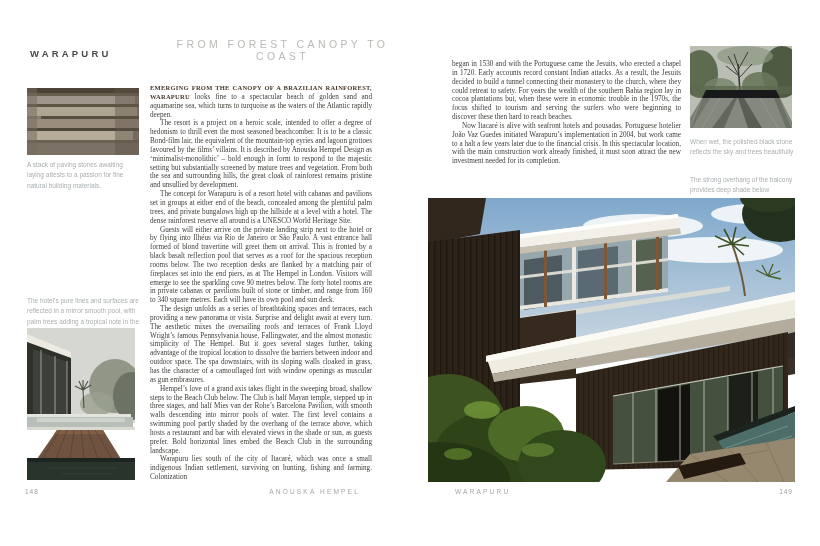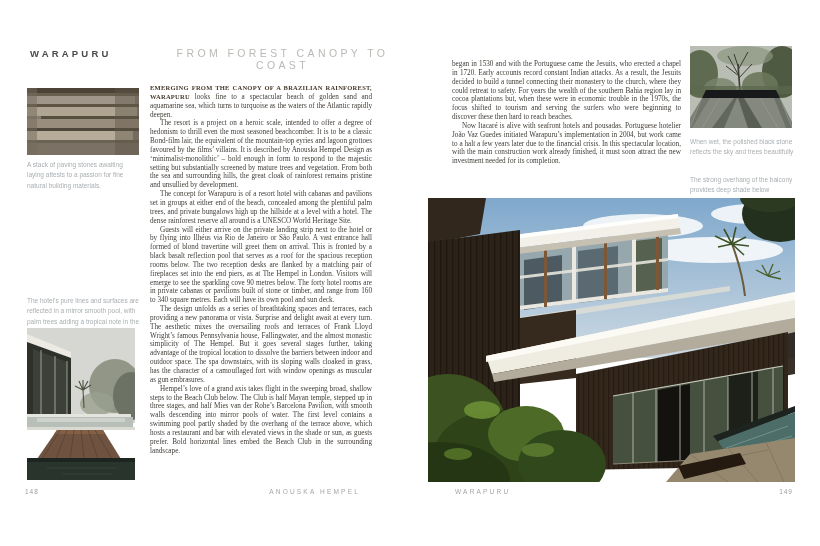--- a/index.html
+++ b/index.html
@@ -6,21 +6,21 @@
   .spread{
     position:relative;width:820px;height:546px;background:#ffffff;
     font-family:"Liberation Sans",sans-serif;overflow:hidden;
   }
   
   .page-title{
     position:absolute;left:30px;top:48px;
     font-size:9.5px;font-weight:bold;letter-spacing:3.2px;color:#4a4a48;
   }
   .chapter-title{
-    position:absolute;left:160px;top:47px;width:245px;text-align:center;
+    position:absolute;left:160px;top:38px;width:245px;text-align:center;
     font-size:10.5px;font-weight:normal;letter-spacing:3.4px;color:#b9b9b5;
   }
   
   .photo{position:absolute;margin:0;padding:0;overflow:hidden;}
   .photo svg{display:block;width:100%;height:100%;}
   .photo-stones{left:27px;top:88px;width:112px;height:67px;}
   .photo-pool{left:27px;top:328px;width:108px;height:152px;}
   .photo-blackstone{left:690px;top:46px;width:102px;height:82px;}
   .photo-building{left:428px;top:198px;width:367px;height:284px;}
   
@@ -118,20 +118,21 @@
       </svg>
     </figure>
 
     <div class="body-column left-col">
       <p><span class="lead-in">EMERGING FROM THE CANOPY OF A BRAZILIAN RAINFOREST, WARAPURU</span> <span>looks fine to a spectacular beach of golden sand and aquamarine sea, which turns to turquoise as the waters of the Atlantic rapidly deepen.</span></p>
       <p class="ind">The resort is a project on a heroic scale, intended to offer a degree of hedonism to thrill even the most seasoned beachcomber. It is to be a classic Bond-film lair, the equivalent of the mountain-top eyries and lagoon grottoes favoured by the films’ villains. It is described by Anouska Hempel Design as ‘minimalist-monolithic’ – bold enough in form to respond to the majestic setting but substantially screened by mature trees and vegetation. From both the sea and surrounding hills, the great cloak of rainforest remains pristine and unsullied by development.</p>
       <p class="ind">The concept for Warapuru is of a resort hotel with cabanas and pavilions set in groups at either end of the beach, concealed among the plentiful palm trees, and private bungalows high up the hillside at a level with a hotel. The dense rainforest reserve all around is a UNESCO World Heritage Site.</p>
       <p class="ind">Guests will either arrive on the private landing strip next to the hotel or by flying into Ilhéus via Rio de Janeiro or São Paulo. A vast entrance hall formed of blond travertine will greet them on arrival. This is fronted by a black basalt reflection pool that serves as a roof for the spacious reception rooms below. The two reception desks are flanked by a matching pair of fireplaces set into the end piers, as at The Hempel in London. Visitors will emerge to see the sparkling cove 90 metres below. The forty hotel rooms are in private cabanas or pavilions built of stone or timber, and range from 160 to 340 square metres. Each will have its own pool and sun deck.</p>
       <p class="ind">The design unfolds as a series of breathtaking spaces and terraces, each providing a new panorama or vista. Surprise and delight await at every turn. The aesthetic mixes the oversailing roofs and terraces of Frank Lloyd Wright’s famous Pennsylvania house, Fallingwater, and the almost monastic simplicity of The Hempel. But it goes several stages further, taking advantage of the tropical location to dissolve the barriers between indoor and outdoor space. The spa downstairs, with its sloping walls cloaked in grass, has the character of a camouflaged fort with window openings as muscular as gun embrasures.</p>
       <p class="ind">Hempel’s love of a grand axis takes flight in the sweeping broad, shallow steps to the Beach Club below. The Club is half Mayan temple, stepped up in three stages, and half Mies van der Rohe’s Barcelona Pavilion, with smooth walls descending into mirror pools of water. The first level contains a swimming pool partly shaded by the overhang of the terrace above, which hosts a restaurant and bar with elevated views in the shade or sun, as guests prefer. Bold horizontal lines embed the Beach Club in the surrounding landscape.</p>
+      <p class="ind">Warapuru lies south of the city of Itacaré, which was once a small indigenous Indian settlement, surviving on hunting, fishing and farming. Colonization</p>
     </div>
 
     <div class="folio folio-left">148</div>
     <div class="running running-left">ANOUSKA HEMPEL</div>
   </section>
 
   <section>
 
     <div class="body-column right-col">
       <p>began in 1530 and with the Portuguese came the Jesuits, who erected a chapel in 1720. Early accounts record constant Indian attacks. As a result, the Jesuits decided to build a tunnel connecting their monastery to the church, where they could retreat to safety. For years the wealth of the southern Bahia region lay in cocoa plantations but, when these were in economic trouble in the 1970s, the focus shifted to tourism and serving the surfers who were beginning to discover these then hard to reach beaches.</p>

